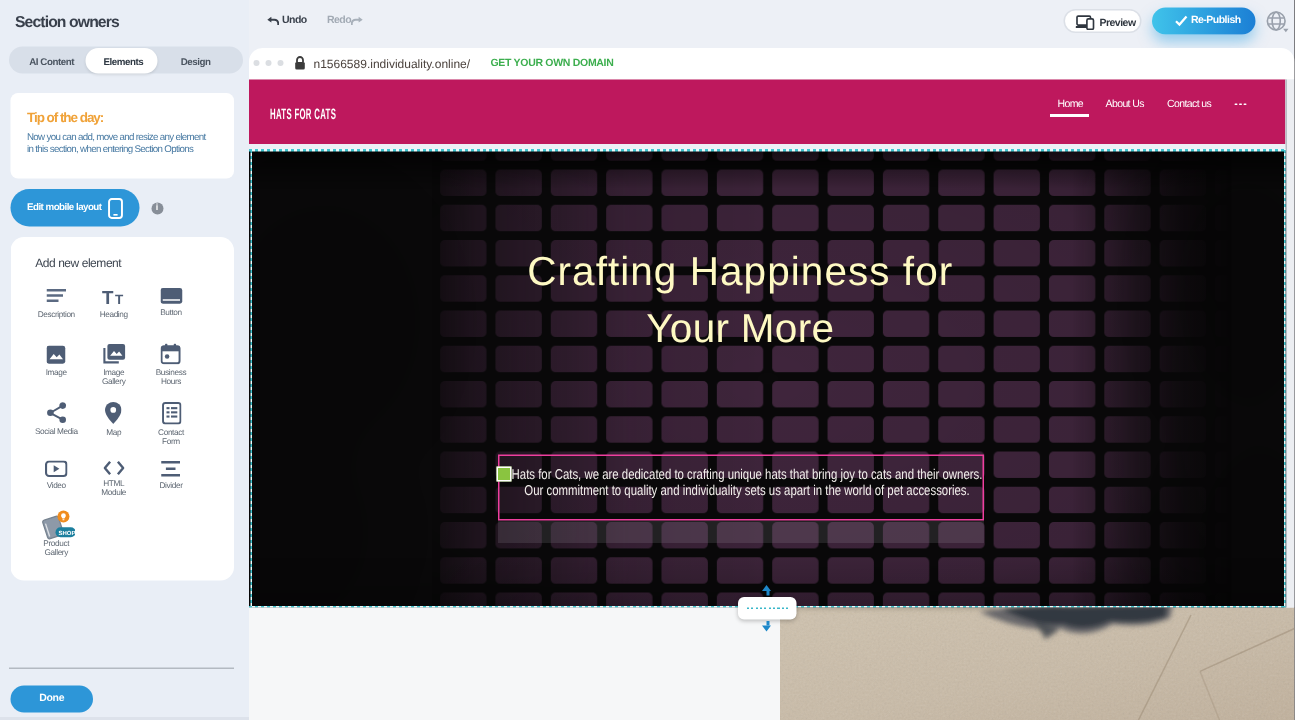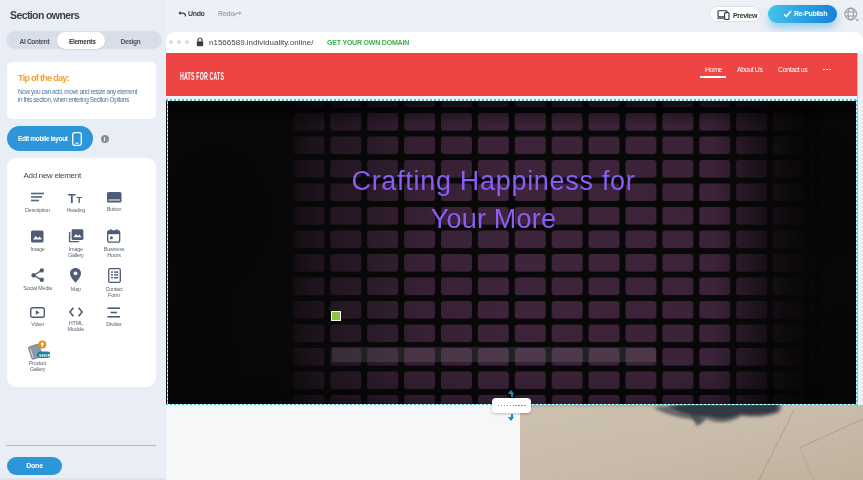--- a/index.html
+++ b/index.html
@@ -32,27 +32,27 @@
   #redo { left:218px; top:9.5px; color:#a2aab4; font-size:7px; font-weight:bold; letter-spacing:-0.35px; }
   #previewBtn { left:709px; top:6px; width:52px; height:16px; background:#fff; border:1px solid #dce0e7; border-radius:9px; color:#2f363f; font-size:7px; font-weight:bold; letter-spacing:-0.35px; }
   #republishBtn { left:767.5px; top:5px; width:69.5px; height:17.5px; border-radius:10px; background:linear-gradient(90deg,#40c3ea,#1b7fd5); box-shadow:0 5px 9px rgba(64,170,230,.5); color:#fff; font-size:7px; font-weight:bold; letter-spacing:-0.35px; }
 
   
   #chrome { left:166px; top:32px; width:697px; height:21.2px; background:#fff; border-radius:9px 9px 0 0; }
   .dot { position:absolute; top:39.5px; width:4.6px; height:4.6px; border-radius:50%; background:#dbdee2; }
   #url { left:209px; top:37.8px; font-size:8px; color:#4b423d; letter-spacing:0; }
   #getdom { left:327px; top:38.6px; font-size:7px; font-weight:bold; color:#3cae4e; letter-spacing:-0.2px; }
 
-  #redhdr { left:166px; top:53.2px; width:691px; height:43px; background:#ef4444; }
+  #redhdr { left:166px; top:53.2px; width:691px; height:43px; background:#be185d; }
   #logo { left:13.5px; top:17.7px; font-size:10px; font-weight:bold; color:#fff; transform:scaleX(.52); transform-origin:left center; letter-spacing:0.4px; white-space:nowrap; }
   .nav { top:12.8px; color:#fff; font-size:7px; letter-spacing:-0.4px; }
   #scrollstrip { left:857px; top:53px; width:6px; height:352px; background:#eceef2; border-left:1px solid #b7bdc4; }
 
   #darksec { left:166px; top:100px; width:691px; height:305px; background:#0a090a; overflow:hidden; }
-  #title { position:absolute; left:164px; top:61.7px; width:327px; text-align:center; color:#8b5cf6; font-size:27px; line-height:38.7px; letter-spacing:0.7px; }
+  #title { position:absolute; left:164px; top:61.7px; width:327px; text-align:center; color:#fef9c3; font-size:27px; line-height:38.7px; letter-spacing:0.7px; }
   #title .l2 { letter-spacing:0.2px; }
   #subtitle { position:absolute; left:164px; top:156.8px; width:327px; text-align:center; color:#f0eeed; font-size:15.5px; letter-spacing:-0.55px; }
   #parabox { position:absolute; left:165.5px; top:202.5px; width:324px; height:44px; border:1px solid #ee3f9e; color:#f3f0ec; font-size:9.5px; }
   #parabox .ln { position:absolute; left:calc(50% + 4px); white-space:nowrap; transform:translateX(-50%) scaleX(0.80); transform-origin:50% 50%; }
   #grayband { position:absolute; left:165.5px; top:247px; width:324px; height:15px; background:rgba(200,200,210,.13); }
   #greenhandle { position:absolute; left:164.5px; top:210.5px; width:10.5px; height:10.5px; background:#8ac440; border:1.2px solid #fff; }
 
   .dashH { position:absolute; height:1.4px; background:repeating-linear-gradient(90deg,#3fc4cf 0 2px,#e8fbfc 2px 4px); }
   .dashV { position:absolute; width:1.4px; background:repeating-linear-gradient(180deg,#3fc4cf 0 2px,#e8fbfc 2px 4px); }
 
@@ -175,20 +175,24 @@
       <ellipse cx="665" cy="95" rx="55" ry="85" fill="#141617" opacity="0.14"></ellipse>
       <ellipse cx="675" cy="265" rx="50" ry="75" fill="#100f12" opacity="0.15"></ellipse>
     </g>
     <rect x="122" y="0" width="533" height="305" fill="url(#tp)" mask="url(#mx)"></rect>
     <rect x="122" y="0" width="533" height="305" fill="url(#vg)"></rect>
     <rect width="691" height="26" fill="url(#topfade)"></rect>
     <rect y="272" width="691" height="33" fill="url(#botfade)"></rect>
   </svg>
   <div id="grayband"></div>
   <div id="title">Crafting Happiness for<br><span class="l2">Your More</span></div>
+  <div id="parabox">
+      <span class="ln" style="top:7.5px">Hats for Cats, we are dedicated to crafting unique hats that bring joy to cats and their owners.</span>
+      <span class="ln" style="top:18.5px">Our commitment to quality and individuality sets us apart in the world of pet accessories.</span>
+    </div>
   <div id="greenhandle"></div>
 </div>
 
 <div class="dashH abs" style="left:166px; top:99.3px; width:691px;"></div>
 <div class="dashH abs" style="left:166px; top:404px; width:691px;"></div>
 <div class="dashV abs" style="left:166.6px; top:100px; height:305px;"></div>
 <div class="dashV abs" style="left:855.6px; top:100px; height:305px;"></div>
 
 <div id="belowL" class="abs"></div>
 <div id="floor" class="abs">

